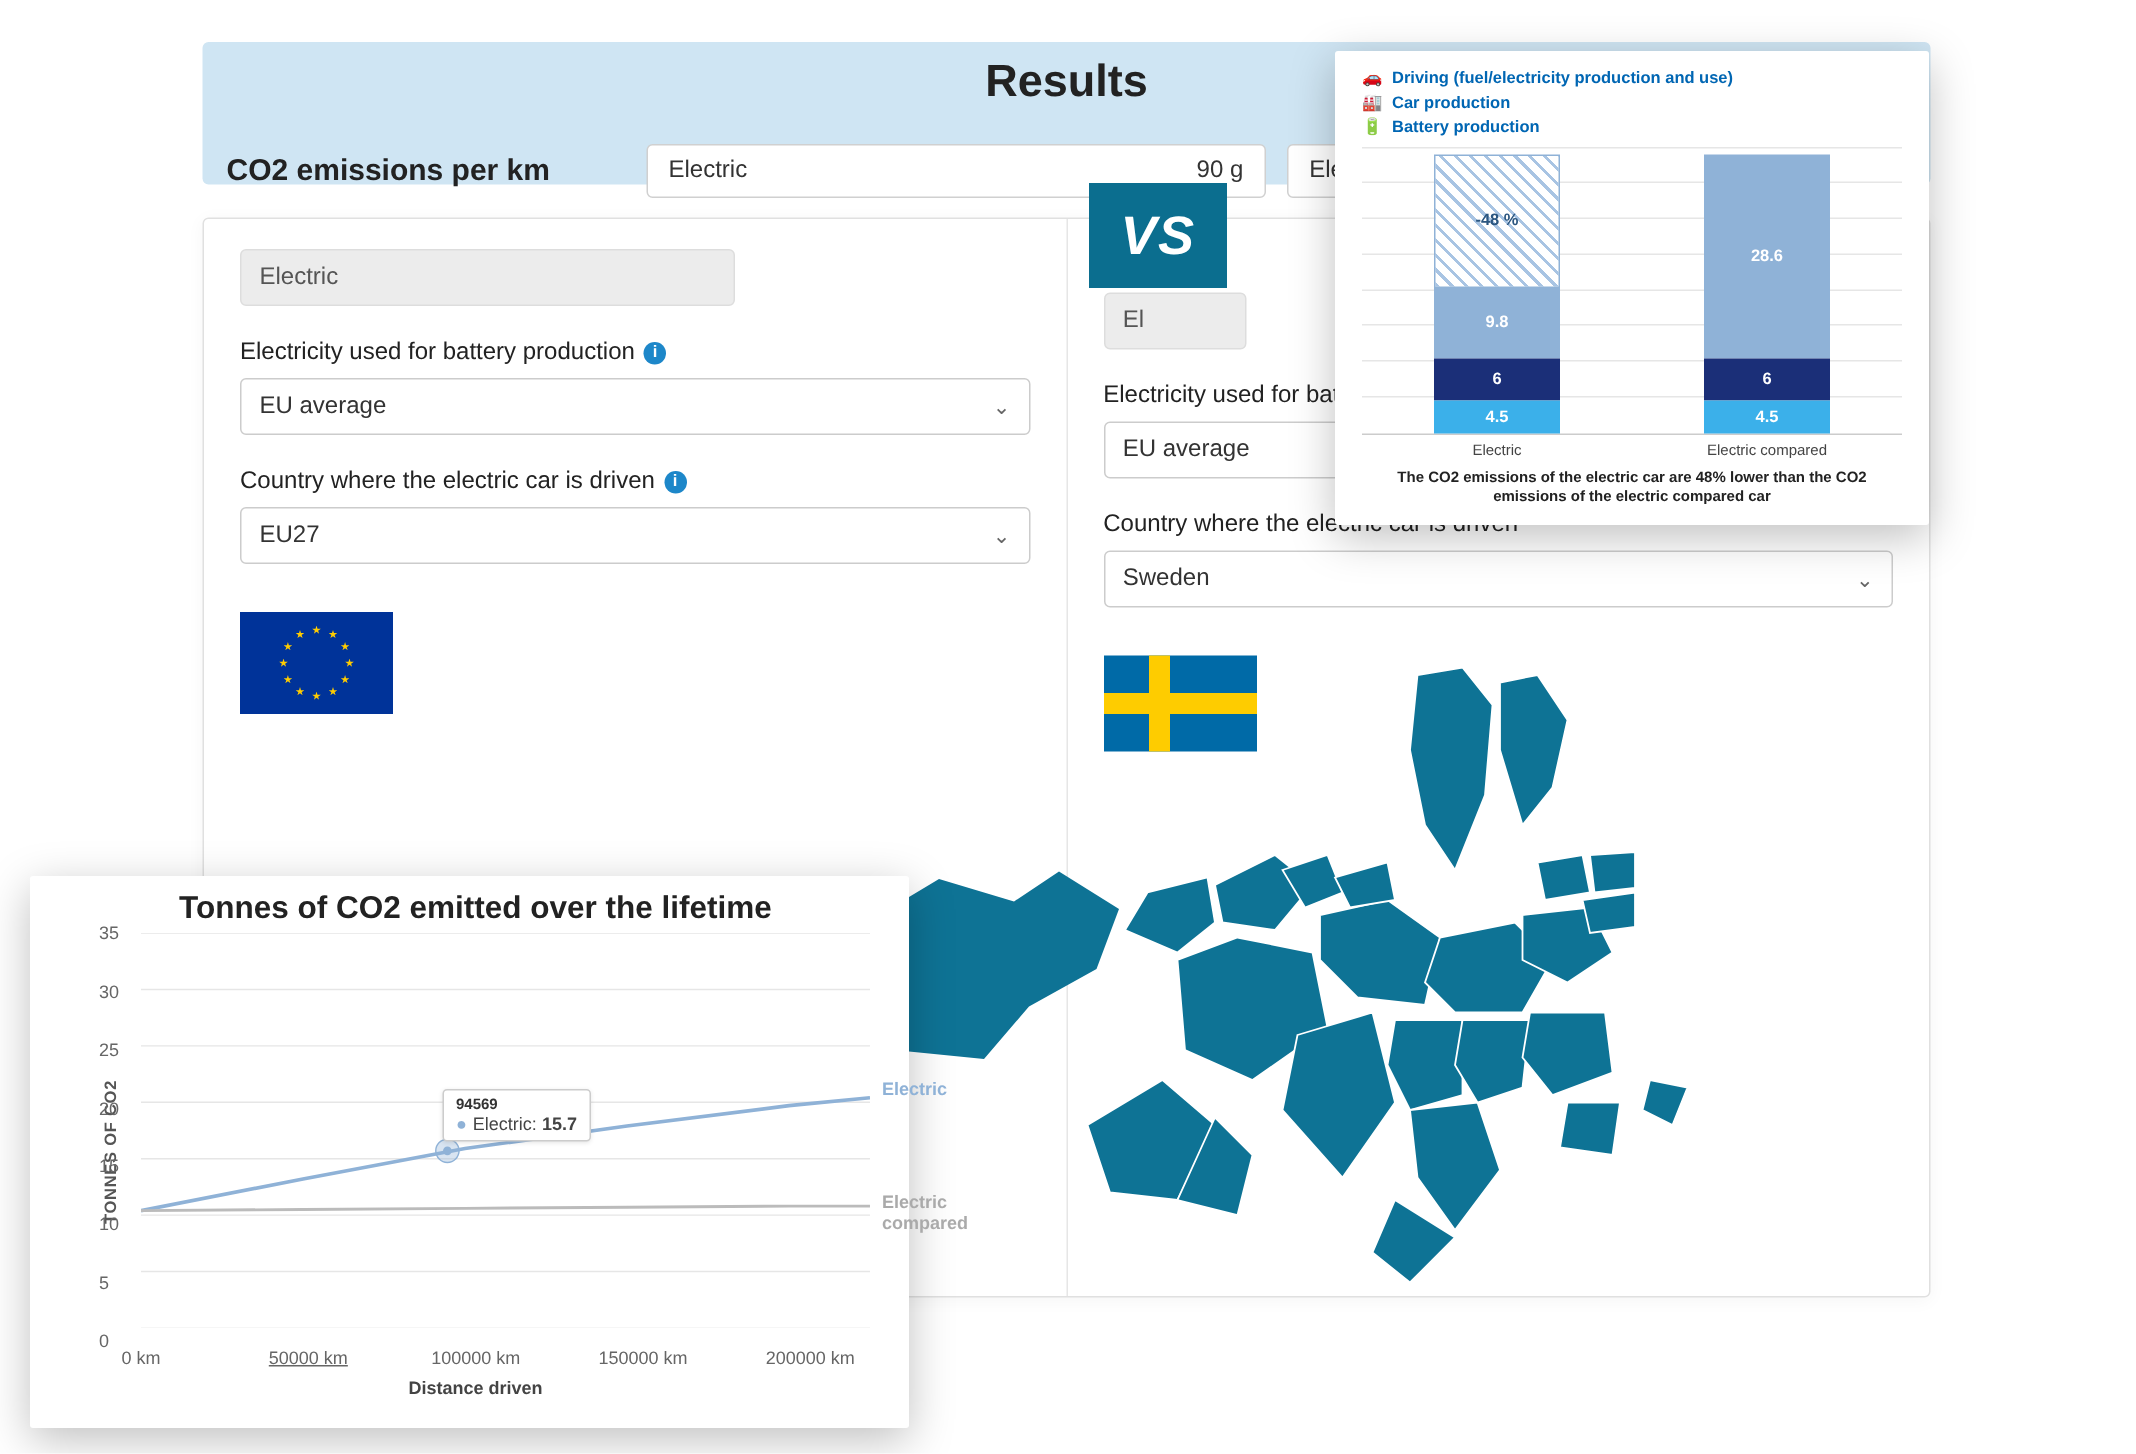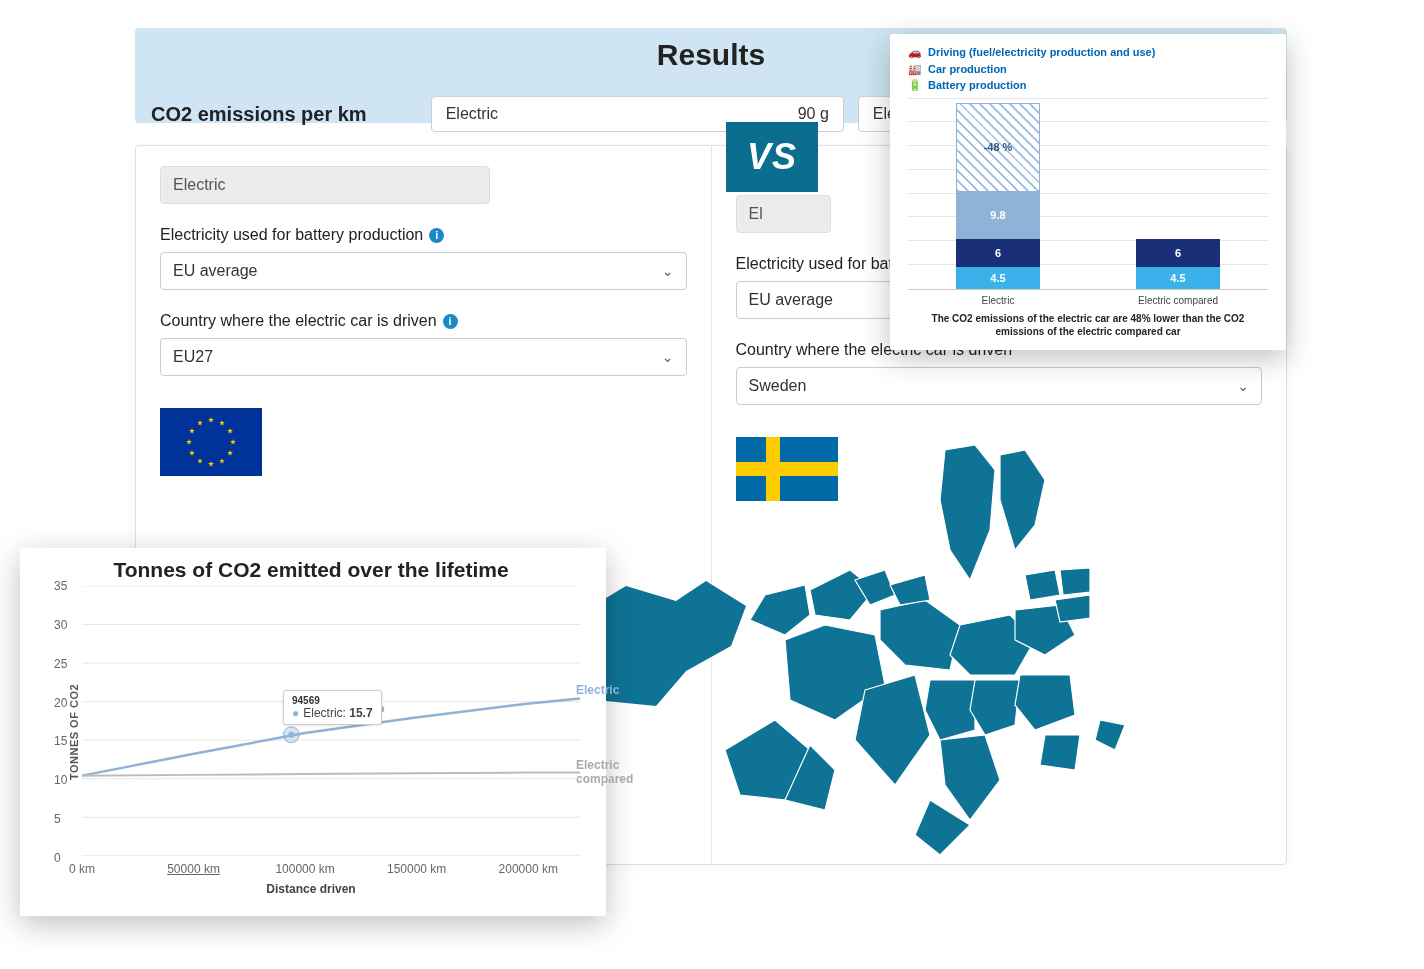--- a/index.html
+++ b/index.html
@@ -222,26 +222,26 @@
     display: flex; align-items: center; justify-content: center;
     font-size: 11px; font-weight: 700; color: #2b5680;
   }
   .xlabel { text-align: center; font-size: 10px; color: #444; padding-top: 5px; }
   .xlabels { display: flex; justify-content: space-around; }
   .popup-bar .caption { text-align: center; font-size: 10px; font-weight: 700; color: #222; margin-top: 6px; line-height: 1.35; }
 
   
   .popup-line {
     position: absolute;
-    left: 20px; top: 548px;
+    left: 20px; top: 584px;
     width: 586px; height: 368px;
     background: #fff;
     box-shadow: 0 8px 30px rgba(0,0,0,0.25);
     border-radius: 2px;
-    padding: 10px 16px 8px 12px;
+    padding: 10px 16px 8px 24px;
     z-index: 20;
   }
   .popup-line .title { font-weight: 700; font-size: 21px; text-align: center; color: #222; margin-bottom: 4px; }
   .line-plot { position: relative; height: 272px; margin-left: 50px; margin-right: 10px; margin-top: 4px; }
   .line-plot svg { position: absolute; inset: 0; }
   .ytick { position: absolute; left: -28px; font-size: 12px; color: #666; transform: translateY(-50%); }
   .xtick { position: absolute; bottom: -18px; font-size: 12px; color: #666; transform: translateX(-50%); white-space: nowrap; }
   .yaxis-label {
     position: absolute; left: 6px; top: 50%;
     transform: translateY(-50%) rotate(-90deg);
@@ -390,20 +390,21 @@
       <div class="grid" style="bottom: 190px;"></div>
       <div class="bar-stack" style="position: relative;">
         <div class="seg battery" style="height: 21.375px; background: rgb(59, 176, 234);">4.5</div>
         <div class="seg car" style="height: 28.5px; background: rgb(27, 47, 120);">6</div>
         <div class="seg driving" style="height: 46.55px; background: rgb(143, 178, 215);">9.8</div>
         <div class="hatched" style="height: 89.3px;">-48 %</div>
       </div>
       <div class="bar-stack">
         <div class="seg battery" style="height: 21.375px; background: rgb(59, 176, 234);">4.5</div>
         <div class="seg car" style="height: 28.5px; background: rgb(27, 47, 120);">6</div>
+        <div class="seg driving" style="height: 135.85px; background: rgb(143, 178, 215);">28.6</div>
       </div>
     </div>
   <div class="xlabels" id="bar-xlabels">
       <div class="xlabel" style="width: 84px;">Electric</div>
       <div class="xlabel" style="width: 84px;">Electric compared</div>
     </div>
   <div class="caption">The CO2 emissions of the electric car are 48% lower than the CO2 emissions of the electric compared car</div>
 </div>
 
 <div class="popup-line">

